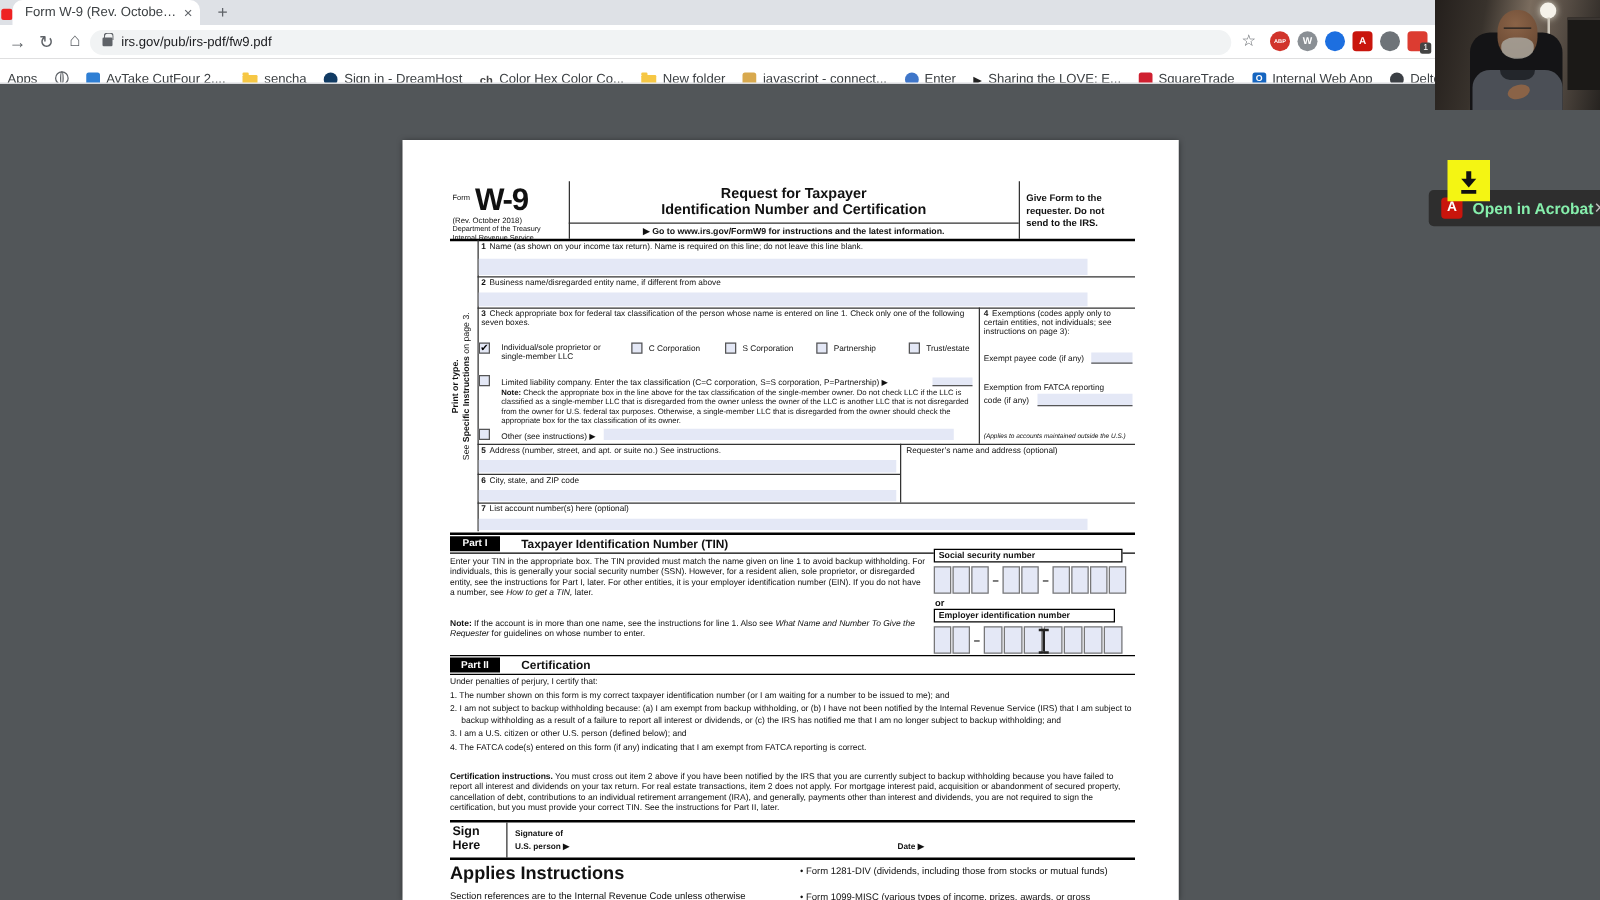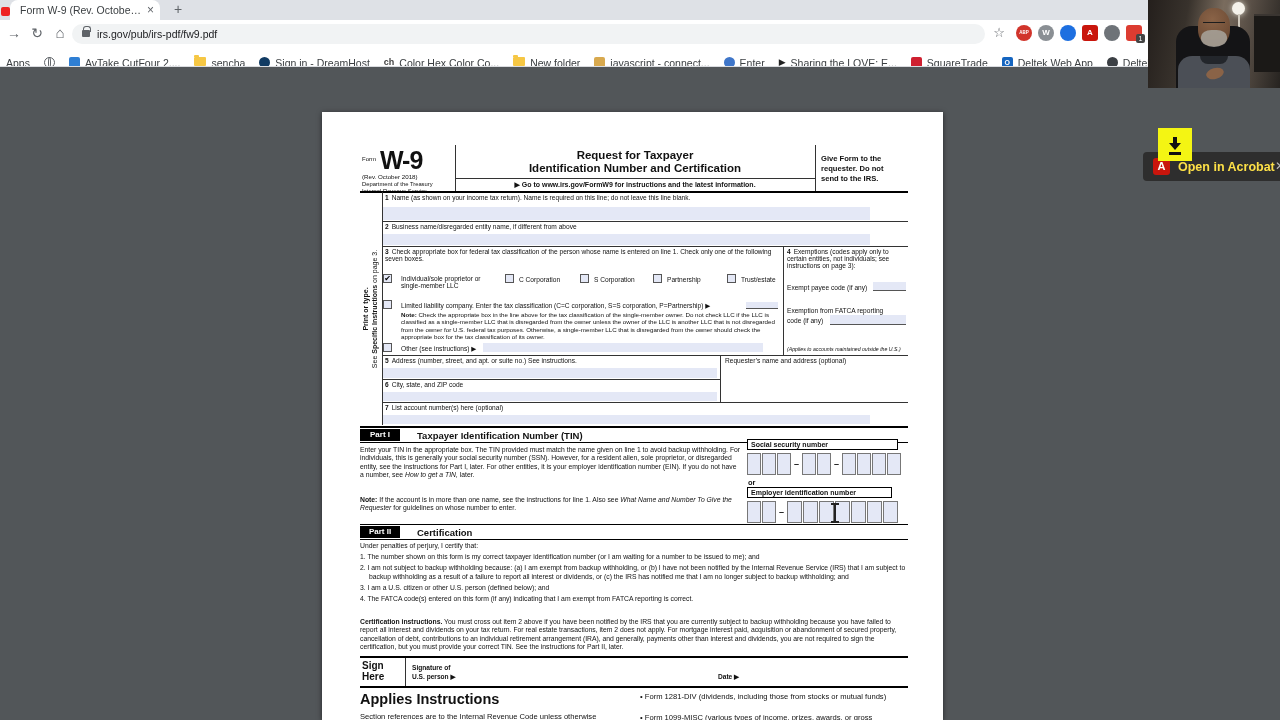--- a/index.html
+++ b/index.html
@@ -32,21 +32,21 @@
   .ext { position:absolute; top:5px; width:16px; height:16px; border-radius:50%; font-size:5px;
          color:#fff; text-align:center; line-height:16px; font-weight:bold; }
   .ext.sq { border-radius:3px; }
   .ext-badge { position:absolute; left:1136px; top:14px; min-width:9px; height:9px; background:#444;
                color:#fff; font-size:7px; line-height:9px; text-align:center; border-radius:2px;
                padding:0 1px; z-index:3; }
 
   .bookmarks { position:absolute; left:0; top:47px; width:1280px; height:20px; background:#fff;
                border-bottom:1px solid #dadce0; display:flex; align-items:center; gap:14px;
                padding:0 6px; overflow:hidden; white-space:nowrap; }
-  .bm { display:flex; align-items:flex-start; gap:5px; font-size:10.5px; color:#3c4043; flex:0 0 auto;margin-top:12px; }
+  .bm { display:flex; align-items:flex-end; gap:5px; font-size:10.5px; color:#3c4043; flex:0 0 auto;margin-top:12px; }
   .bm-ic { width:11px; height:11px; border-radius:2px; display:inline-block; font-size:7px;
            color:#fff; text-align:center; line-height:11px; font-weight:bold; flex:0 0 auto; }
   .folder { width:12px; height:9px; background:#f6c744; border-radius:1px; position:relative; }
   .folder:before { content:""; position:absolute; left:0; top:-2px; width:5px; height:2px;
                    background:#f6c744; border-radius:1px 1px 0 0; }
   .globe { width:11px; height:11px; border-radius:50%; background:#fff; border:1.2px solid #5f6368;
            position:relative; }
   .globe:before { content:""; position:absolute; left:3px; top:-1px; width:3px; height:11px;
                   border:1px solid #5f6368; border-radius:50%; box-sizing:border-box; }
 
@@ -75,21 +75,21 @@
   .vert-wrap { position:absolute; left:-67.5px; top:185.5px; width:233px; height:22px;
                transform:rotate(-90deg); text-align:center; font-size:7px; line-height:1.3; }
   .item { padding-left:9px; text-indent:-9px; margin-bottom:3px; }
 
   
   .acrobat-bar { position:absolute; left:1143px; top:152px; width:137px; height:29px;
                  background:#2e2e2e; border-radius:4px 0 0 4px; display:flex; align-items:center;
                  padding-left:10px; overflow:hidden; z-index:8; }
   .acro-ic { width:17px; height:17px; background:#c9150c; border-radius:3px; color:#fff;
              font-size:11px; font-weight:bold; text-align:center; line-height:17px; margin-right:8px; }
-  .acro-txt { color:#fde047; font-size:12.5px; font-weight:bold; }
+  .acro-txt { color:#86efac; font-size:12.5px; font-weight:bold; }
   .acro-close { position:absolute; right:-5px; top:7px; color:#bbb; font-size:12px; }
   .yellow-btn { position:absolute; left:1158px; top:128px; width:34px; height:33px; background:#f4f513;
                 z-index:9; display:flex; align-items:center; justify-content:center; }
   .dl-arrow { position:relative; width:16px; height:16px; }
   .dl-arrow:before { content:""; position:absolute; left:6px; top:0; width:4px; height:7px; background:#111; }
   .dl-arrow:after { content:""; position:absolute; left:2px; top:6px; border-left:6px solid transparent;
                     border-right:6px solid transparent; border-top:7px solid #111; }
   .dl-bar { position:absolute; left:2px; bottom:-2px; width:12px; height:3px; background:#111; }
 
   
@@ -185,21 +185,21 @@
     <div class="bm">
       <span style="color:#222; font-size:9px">▶</span>
       <span>Sharing the LOVE: E...</span>
     </div>
     <div class="bm">
       <span class="bm-ic" style="background:#cf2030"></span>
       <span>SquareTrade</span>
     </div>
     <div class="bm">
       <span class="bm-ic" style="background:#1565c0">O</span>
-      <span>Deltek Web App</span>
+      <span>Internal Web App</span>
     </div>
     <div class="bm">
       <span class="bm-ic" style="background:#3b3f44; border-radius:50%"></span>
       <span>Deltek Time &amp; Expe...</span>
     </div>
     <div class="bm">
       <span class="bm-ic" style="background:#d6251f; font-size:6px">TA</span>
       <span>Install Android L on...</span>
     </div>
   </div>

